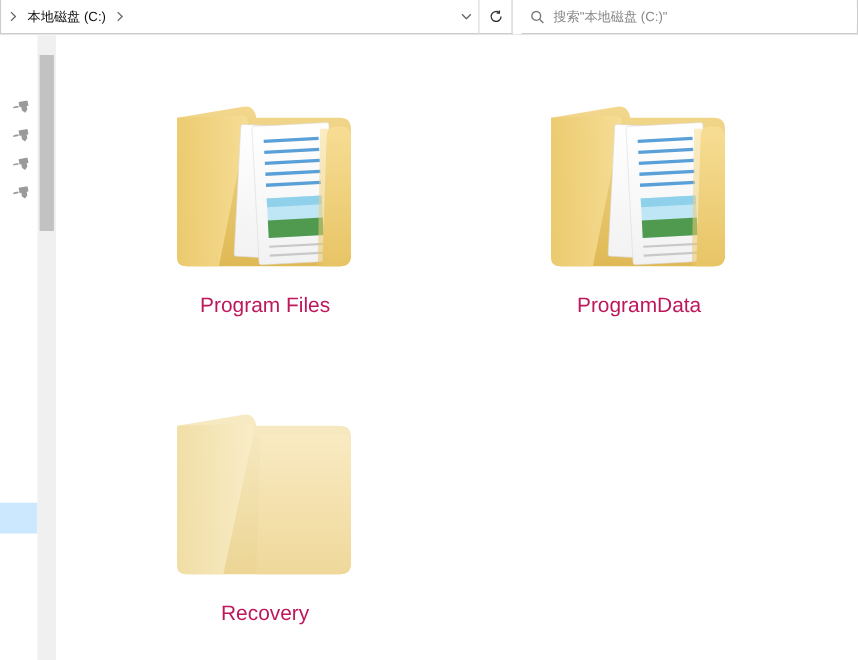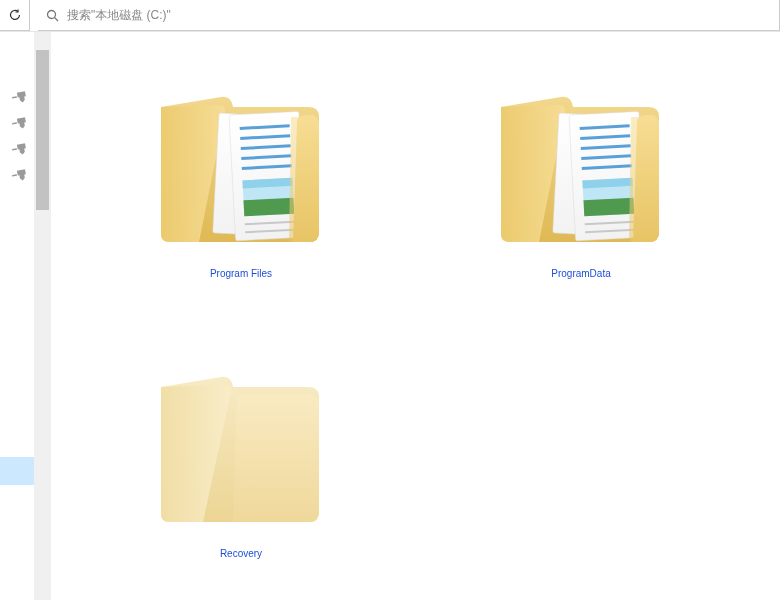--- a/index.html
+++ b/index.html
@@ -149,22 +149,22 @@
     }
     .icon-wrap {
       width: 220px;
       height: 200px;
       display: flex;
       align-items: center;
       justify-content: center;
     }
     .item-label {
       margin-top: 6px;
-      color: #1d4ed8;
-      font-size: 10px;
+      color: #be185d;
+      font-size: 19px;
     }
     
     svg { display: block; }
   </style>
 </head>
 <body>
 
 <svg width="0" height="0" style="position:absolute">
   <defs>
     <linearGradient id="gFolderFront" x1="0" y1="0" x2="0" y2="1">
@@ -235,20 +235,39 @@
     </g>
 
     <g id="pin-icon">
       <path d="M6 0 L9 3 L8 4 L10 6 L10 9 L7 9 L5 7 L4 8 L1 5 Z" fill="#9a9a9a"></path>
       <line x1="3" y1="8" x2="0" y2="11" stroke="#9a9a9a" stroke-width="1.3"></line>
     </g>
   </defs>
 </svg>
 
 <div class="topbar">
+  <div class="addressbar">
+    <span class="addr-chevron">
+      <svg width="6" height="10" viewBox="0 0 6 10">
+          <path d="M1 1 L5 5 L1 9" fill="none" stroke="#666" stroke-width="1.2"></path>
+        </svg>
+    </span>
+    <span class="addr-crumb">本地磁盘 (C:)</span>
+    <span class="addr-chevron">
+      <svg width="6" height="10" viewBox="0 0 6 10">
+          <path d="M1 1 L5 5 L1 9" fill="none" stroke="#666" stroke-width="1.2"></path>
+        </svg>
+    </span>
+    <span class="addr-spacer"></span>
+    <span class="addr-drop">
+      <svg width="10" height="6" viewBox="0 0 10 6">
+          <path d="M1 1 L5 5 L9 1" fill="none" stroke="#666" stroke-width="1.2"></path>
+        </svg>
+    </span>
+  </div>
   <div class="refresh-btn">
     <svg width="14" height="14" viewBox="0 0 14 14">
       <path d="M11.5 7 A4.5 4.5 0 1 1 10 3.6" fill="none" stroke="#333" stroke-width="1.2"></path>
       <path d="M10 1.5 L10 4 L7.5 4" fill="none" stroke="#333" stroke-width="1.2"></path>
     </svg>
   </div>
   <div class="searchbar">
     <svg width="13" height="13" viewBox="0 0 13 13">
       <circle cx="5.5" cy="5.5" r="4" fill="none" stroke="#777" stroke-width="1.3"></circle>
       <line x1="8.5" y1="8.5" x2="12" y2="12" stroke="#777" stroke-width="1.3"></line>

